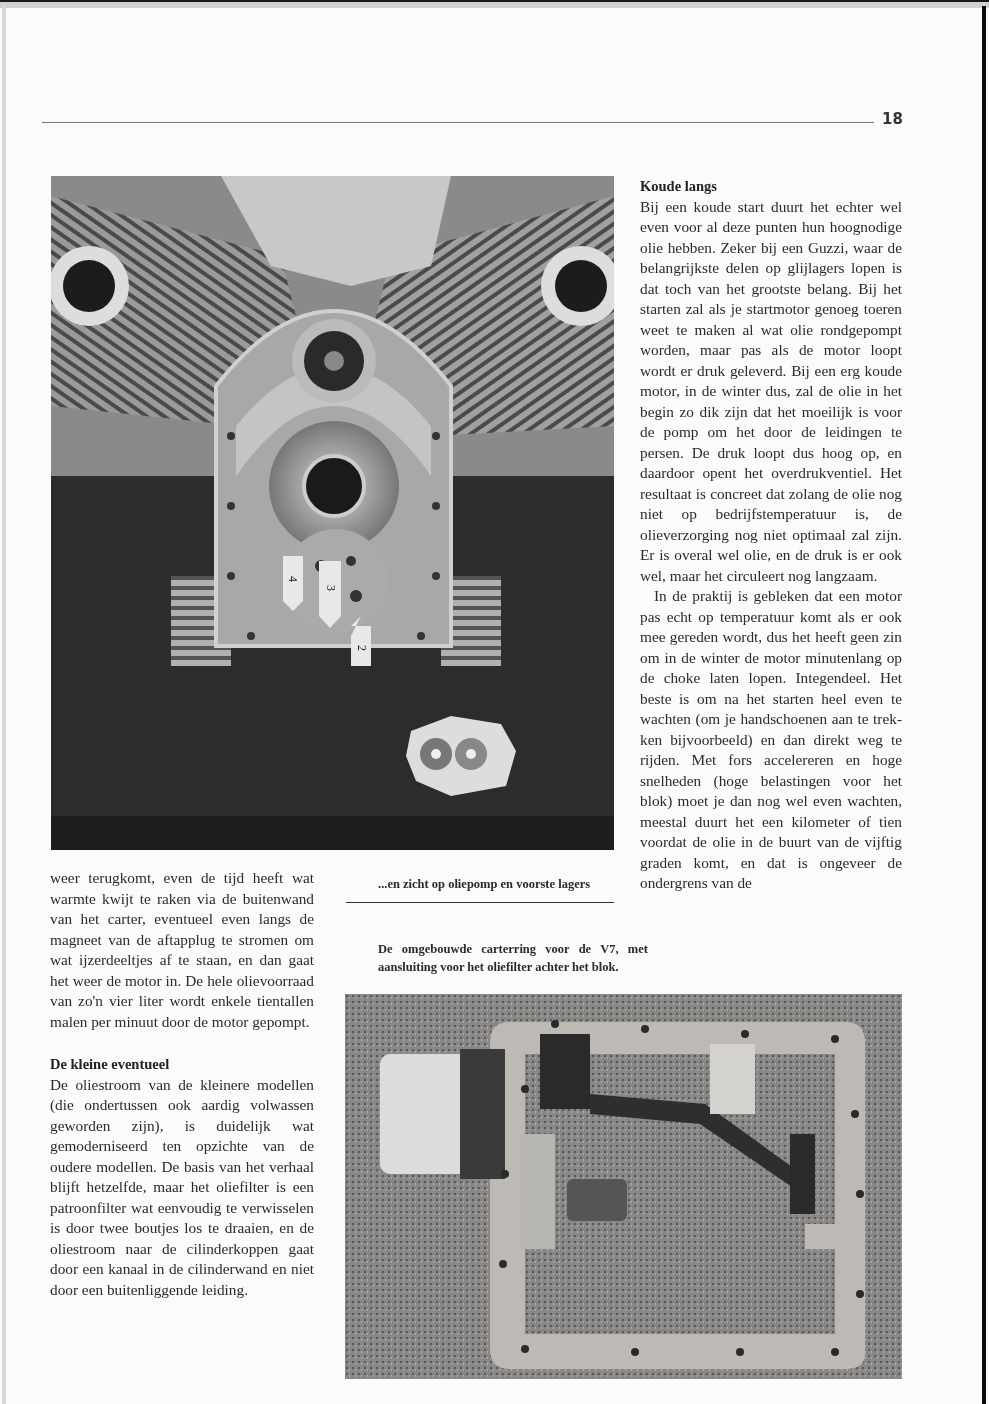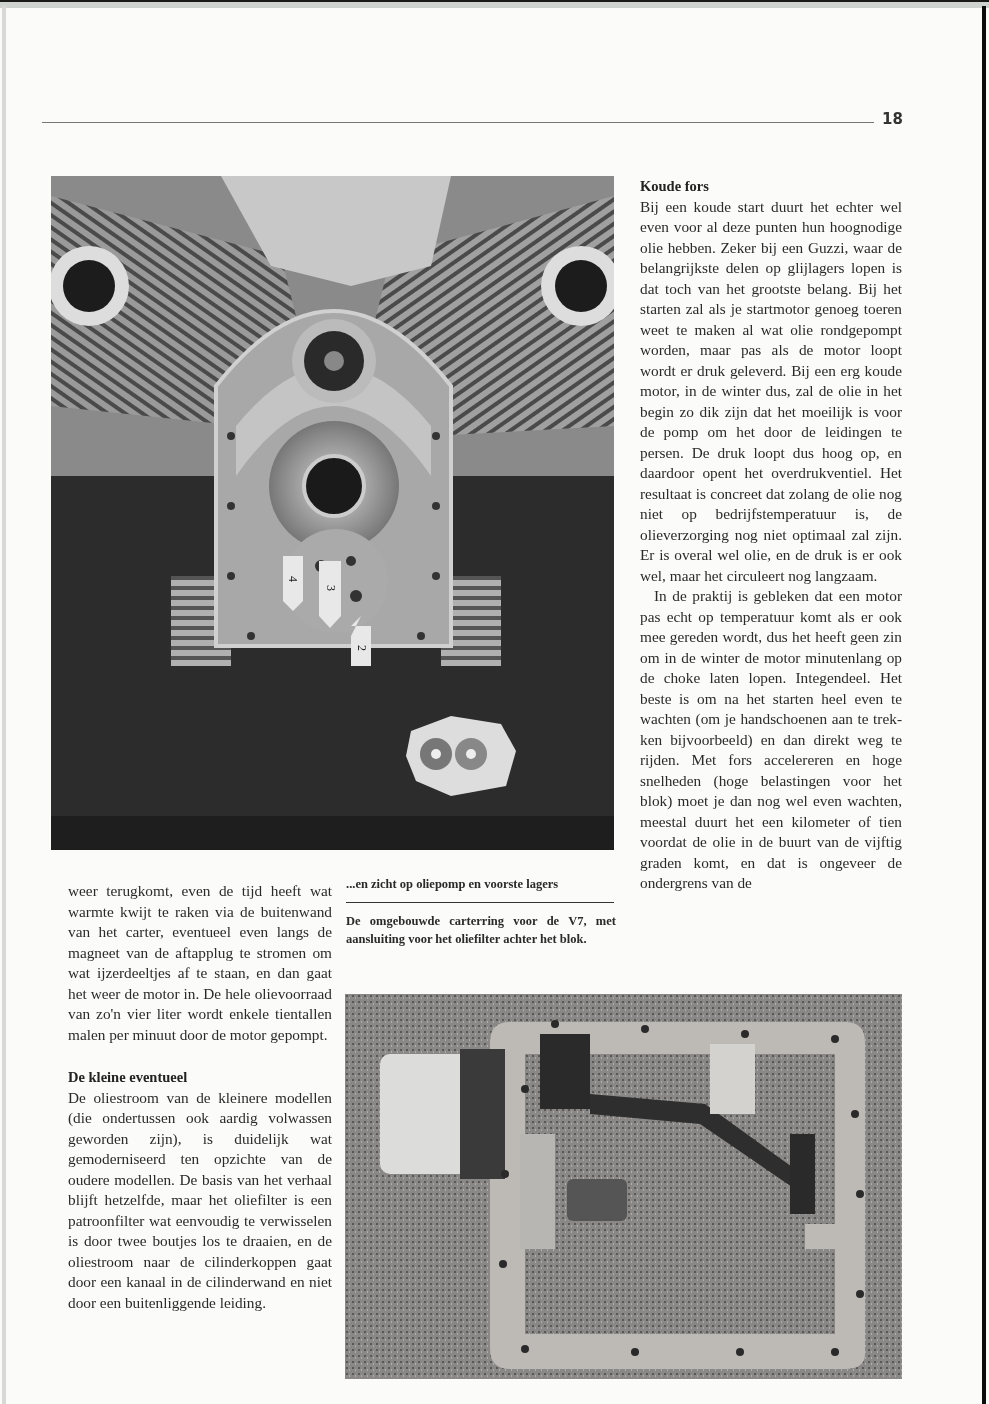--- a/index.html
+++ b/index.html
@@ -18,29 +18,29 @@
   .page-number { position: absolute; left: 882px; top: 110px; font-size: 15px; font-weight: bold; color: #333;
     font-family: "DejaVu Sans", sans-serif; }
 
   .photo { position: absolute; overflow: hidden; }
   .photo-engine { left: 51px; top: 176px; width: 563px; height: 674px; background: #3a3a3a; }
   .photo-pan { left: 345px; top: 994px; width: 557px; height: 385px; background: #7a7876; }
 
   .col { position: absolute; font-size: 15.3px; line-height: 20.5px; text-align: justify; hyphens: manual; }
   .col p { margin: 0; }
   .col-right { left: 640px; top: 176px; width: 262px; }
-  .col-left { left: 68px; top: 868px; width: 264px; margin-top: 13px; }
+  .col-left { left: 50px; top: 868px; width: 264px; }
   .heading { font-weight: bold; font-size: 14.5px; margin: 0 0 3px 0; color: #222; }
   .indent { text-indent: 14px; }
   .gap { height: 22px; }
 
-  .caption { position: absolute; font-weight: bold; font-size: 12.5px; line-height: 18px; color: #2a2a2a; }
+  .caption { position: absolute; font-weight: bold; font-size: 12.5px; line-height: 18px; color: #2a2a2a; margin-left: 32px; }
   .caption-1 { left: 346px; top: 875px; width: 270px; }
   .caption-rule { position: absolute; left: 346px; top: 902px; width: 268px; height: 1px; background: #333; }
-  .caption-2 { left: 346px; top: 912px; width: 270px; text-align: justify; }
+  .caption-2 { left: 346px; top: 940px; width: 270px; text-align: justify; }
 </style>
 </head>
 <body>
 
 <div class="scan-top"></div>
 <div class="scan-left"></div>
 <div class="scan-right"></div>
 
 <div class="header-rule"></div>
 <div class="page-number">18</div>
@@ -132,21 +132,21 @@
     </g>
     <rect y="640" width="563" height="34" fill="#1e1e1e"></rect>
   </svg>
 </div>
 
 <div class="caption caption-1">...en zicht op oliepomp en voorste lagers</div>
 <div class="caption-rule"></div>
 <div class="caption caption-2">De omgebouwde carterring voor de V7, met aansluiting voor het oliefilter achter het blok.</div>
 
 <div class="col col-right">
-  <p class="heading">Koude fors</p>
+  <p class="heading">Koude langs</p>
   <p>Bij een koude start duurt het echter wel even voor al deze punten hun hoognodige olie hebben. Zeker bij een Guzzi, waar de belangrijkste delen op glijlagers lopen is dat toch van het grootste belang. Bij het star­ten zal als je startmotor genoeg toe­ren weet te maken al wat olie rondge­pompt worden, maar pas als de motor loopt wordt er druk geleverd. Bij een erg koude motor, in de winter dus, zal de olie in het begin zo dik zijn dat het moeilijk is voor de pomp om het door de leidingen te persen. De druk loopt dus hoog op, en daardoor opent het overdrukventiel. Het resultaat is con­creet dat zolang de olie nog niet op bedrijfstemperatuur is, de olieverzor­ging nog niet optimaal zal zijn. Er is overal wel olie, en de druk is er ook wel, maar het circuleert nog lang­zaam.</p>
   <p class="indent">In de praktij is gebleken dat een motor pas echt op temperatuur komt als er ook mee gereden wordt, dus het heeft geen zin om in de winter de motor minutenlang op de choke laten lopen. Integendeel. Het beste is om na het starten heel even te wach­ten (om je handschoenen aan te trek­ken bijvoorbeeld) en dan direkt weg te rijden. Met fors accelereren en hoge snelheden (hoge belastingen voor het blok) moet je dan nog wel even wachten, meestal duurt het een kilometer of tien voordat de olie in de buurt van de vijftig graden komt, en dat is ongeveer de ondergrens van de</p>
 </div>
 
 <div class="col col-left">
   <p>weer terugkomt, even de tijd heeft wat warmte kwijt te raken via de bui­tenwand van het carter, eventueel even langs de magneet van de aftap­plug te stromen om wat ijzerdeeltjes af te staan, en dan gaat het weer de motor in. De hele olievoorraad van zo'n vier liter wordt enkele tientallen malen per minuut door de motor gepompt.</p>
   <div class="gap"></div>
   <p class="heading">De kleine eventueel</p>
   <p>De oliestroom van de kleinere model­len (die ondertussen ook aardig vol­wassen geworden zijn), is duidelijk wat gemoderniseerd ten opzichte van de oudere modellen. De basis van het verhaal blijft hetzelfde, maar het oliefilter is een patroonfilter wat een­voudig te verwisselen is door twee boutjes los te draaien, en de olie­stroom naar de cilinderkoppen gaat door een kanaal in de cilinderwand en niet door een buitenliggende lei­ding.</p>
 </div>

